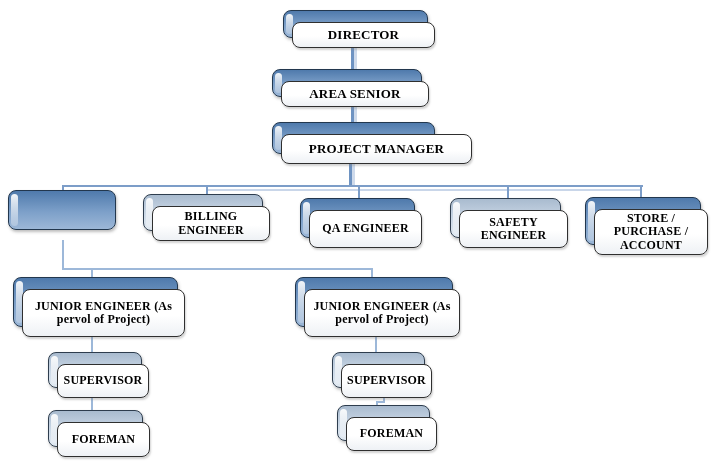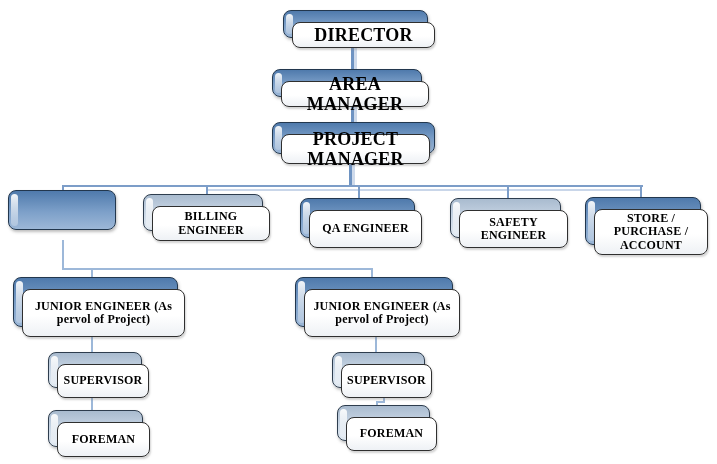--- a/index.html
+++ b/index.html
@@ -29,21 +29,21 @@
     position:absolute;border:1.5px solid #2f2f2f;border-radius:8px;
     background:linear-gradient(180deg,#ffffff 55%,#eef1f5 100%);
     display:flex;align-items:center;justify-content:center;
     box-shadow:1px 2px 2px rgba(130,130,130,.35);
     box-sizing:border-box;padding:2px 4px;
   }
   .lbl{
     text-align:center;font-weight:bold;color:#000;
     font-size:12px;line-height:1.12;letter-spacing:.2px;
   }
-  .fs13 .lbl{font-size:18px;}
+  .fs13 .lbl{font-size:13px;}
 </style>
 </head>
 <body>
 
 <div class="canvas">
   <div id="connectors">
       <div class="seg v" style="left: 351px; top: 47px; width: 3px; height: 23px;"></div>
       <div class="seg v" style="left: 351px; top: 106px; width: 3px; height: 17px;"></div>
       <div class="seg v" style="left: 349px; top: 162px; width: 3px; height: 24px;"></div>
       <div class="seg d" style="left: 63px; top: 185px; width: 580px; height: 2px;"></div>
@@ -67,26 +67,26 @@
   <div id="nodes">
       <div class="node fs13" style="left: 283px; top: 10px; width: 152px; height: 38px;">
         <div class="back blue" style="width: 143px; height: 26px;"></div>
         <div class="front" style="left: 9px; top: 12px; width: 143px; height: 26px;">
           <div class="lbl">DIRECTOR</div>
         </div>
       </div>
       <div class="node fs13" style="left: 272px; top: 69px; width: 157px; height: 38px;">
         <div class="back blue" style="width: 148px; height: 26px;"></div>
         <div class="front" style="left: 9px; top: 12px; width: 148px; height: 26px;">
-          <div class="lbl">AREA MANAGER</div>
+          <div class="lbl">AREA SENIOR</div>
         </div>
       </div>
       <div class="node fs13" style="left: 272px; top: 122px; width: 170px; height: 42px;">
         <div class="back blue" style="width: 161px; height: 30px;"></div>
-        <div class="front" style="left: 9px; top: 12px; width: 149px; height: 30px;">
+        <div class="front" style="left: 9px; top: 12px; width: 191px; height: 30px;">
           <div class="lbl">PROJECT MANAGER</div>
         </div>
       </div>
       <div class="node " style="left: 8px; top: 190px; width: 115px; height: 50px;">
         <div class="back blue" style="width: 106px; height: 38px;"></div>
       </div>
       <div class="node " style="left: 143px; top: 194px; width: 127px; height: 47px; padding-left: 12px;">
         <div class="back light" style="width: 118px; height: 35px;"></div>
         <div class="front" style="left: 9px; top: 12px; width: 118px; height: 35px;">
           <div class="lbl">BILLING ENGINEER</div>

